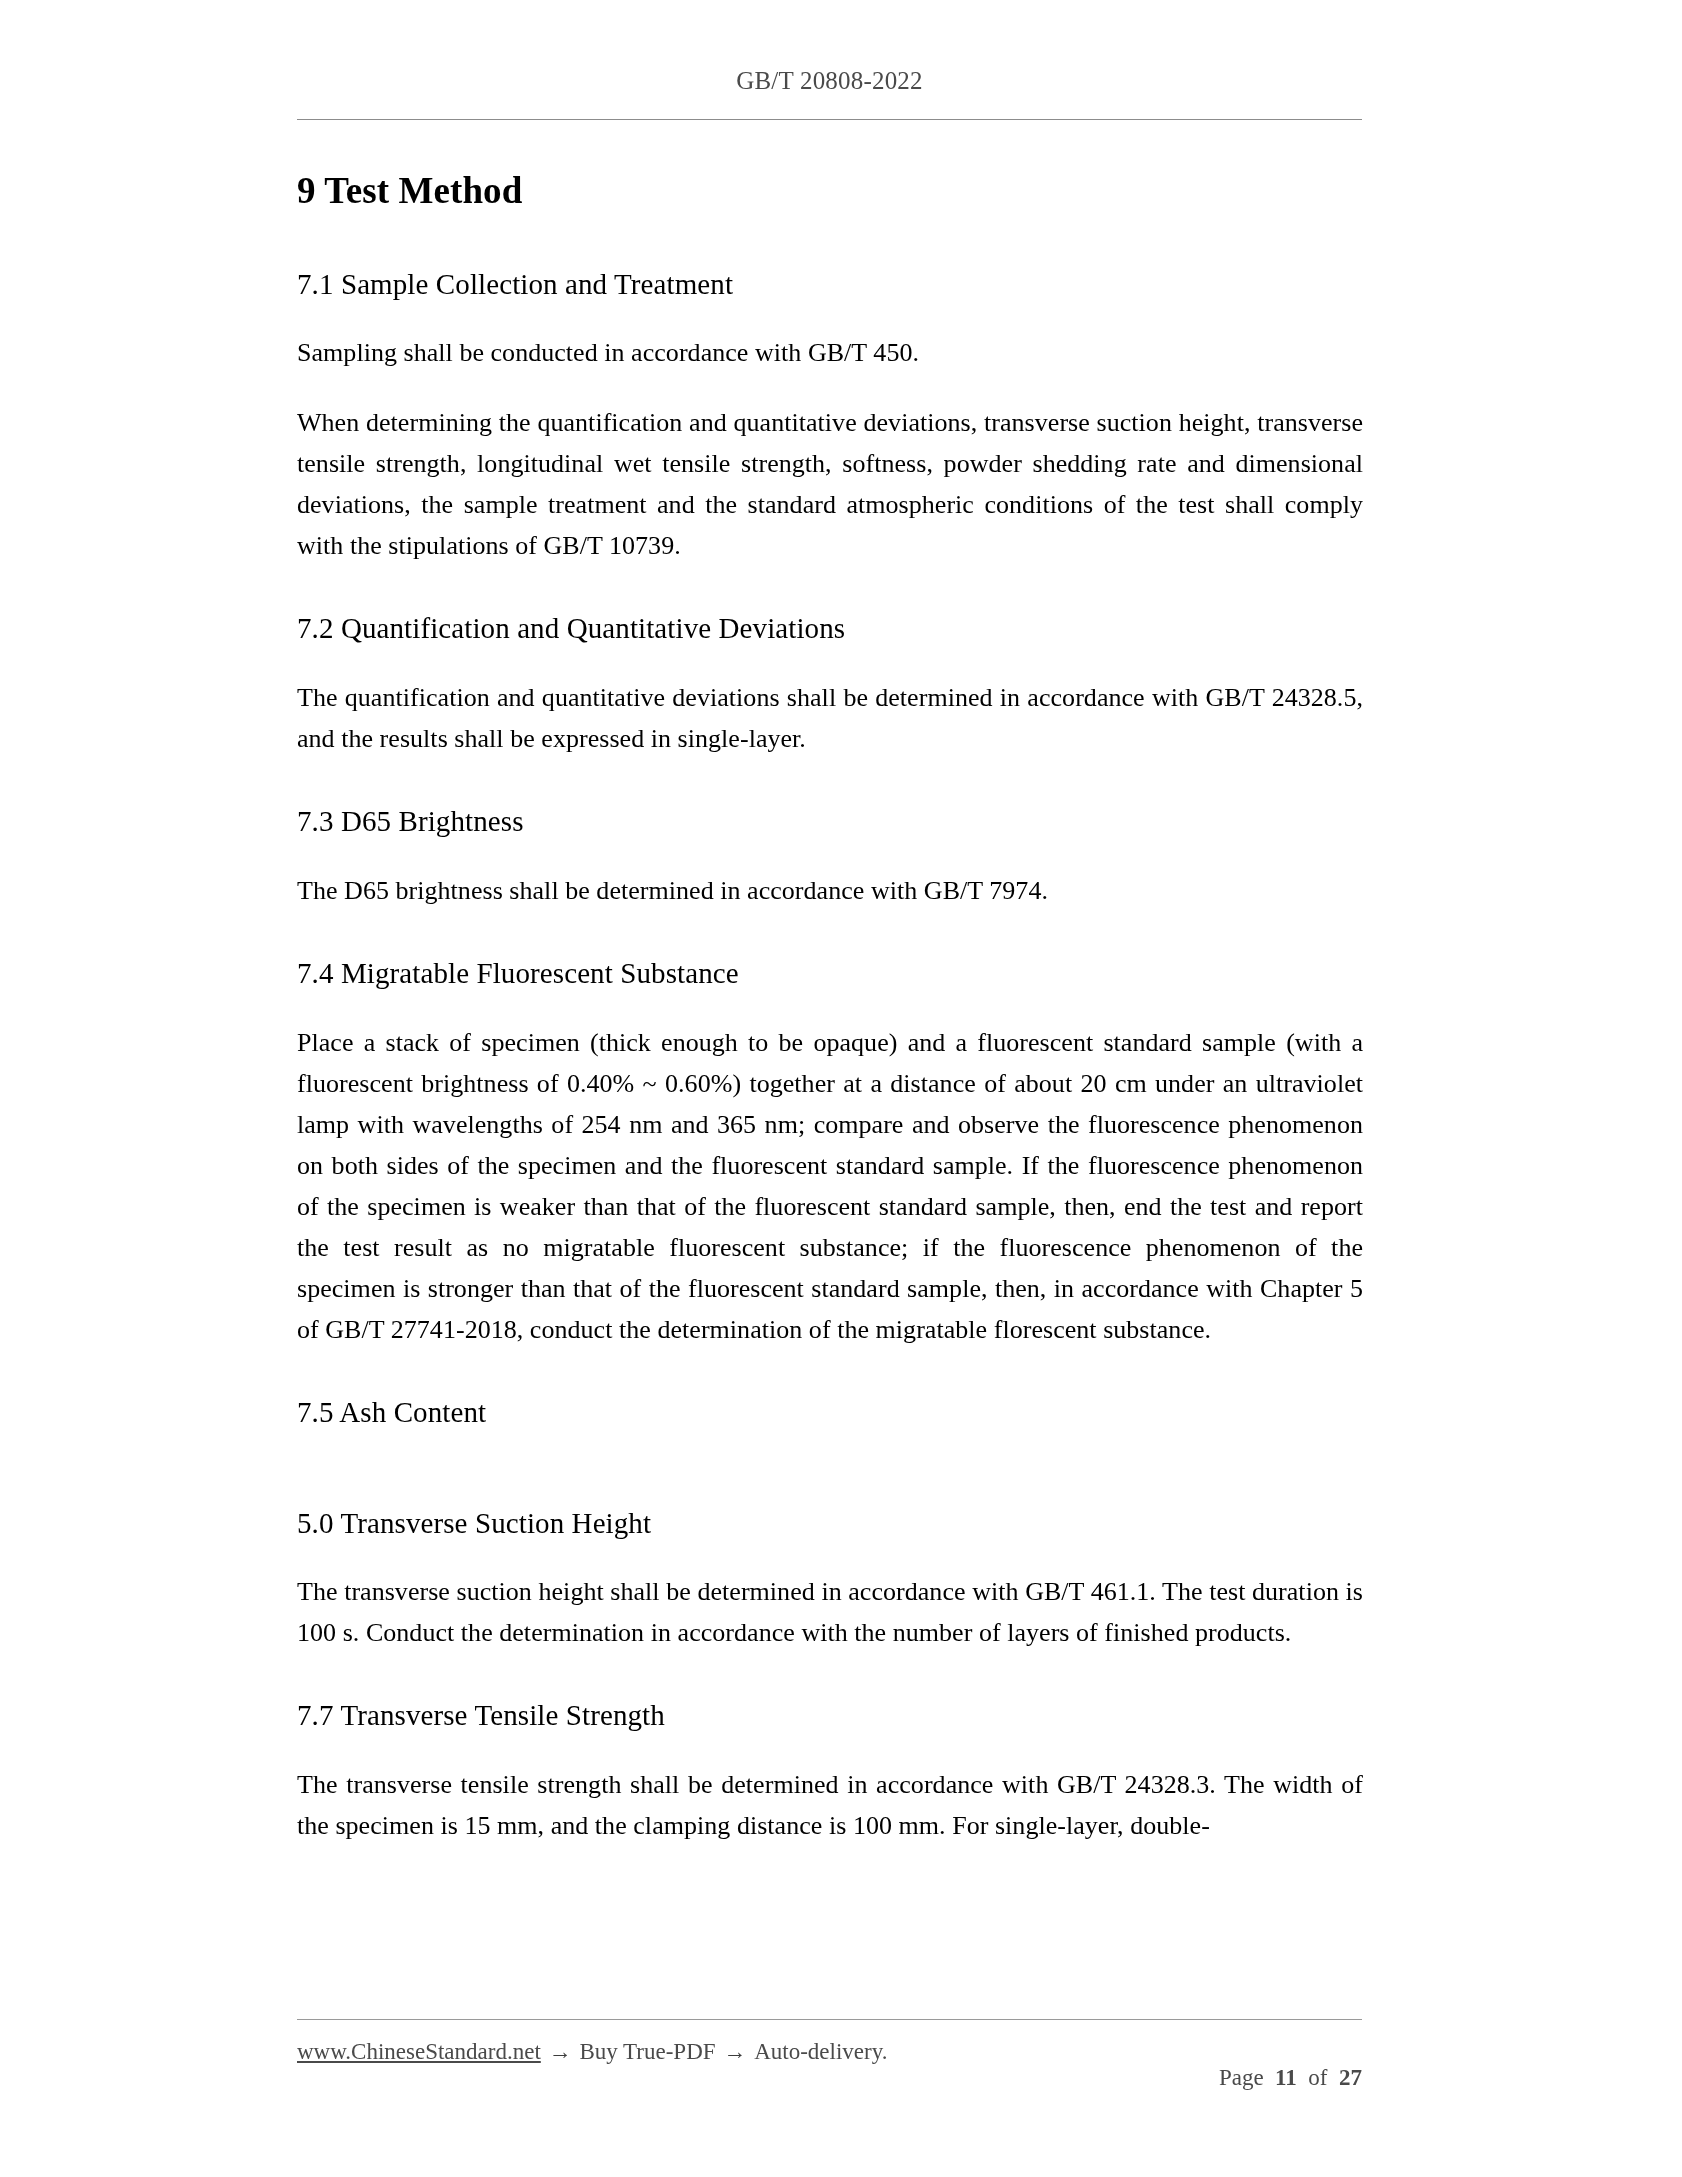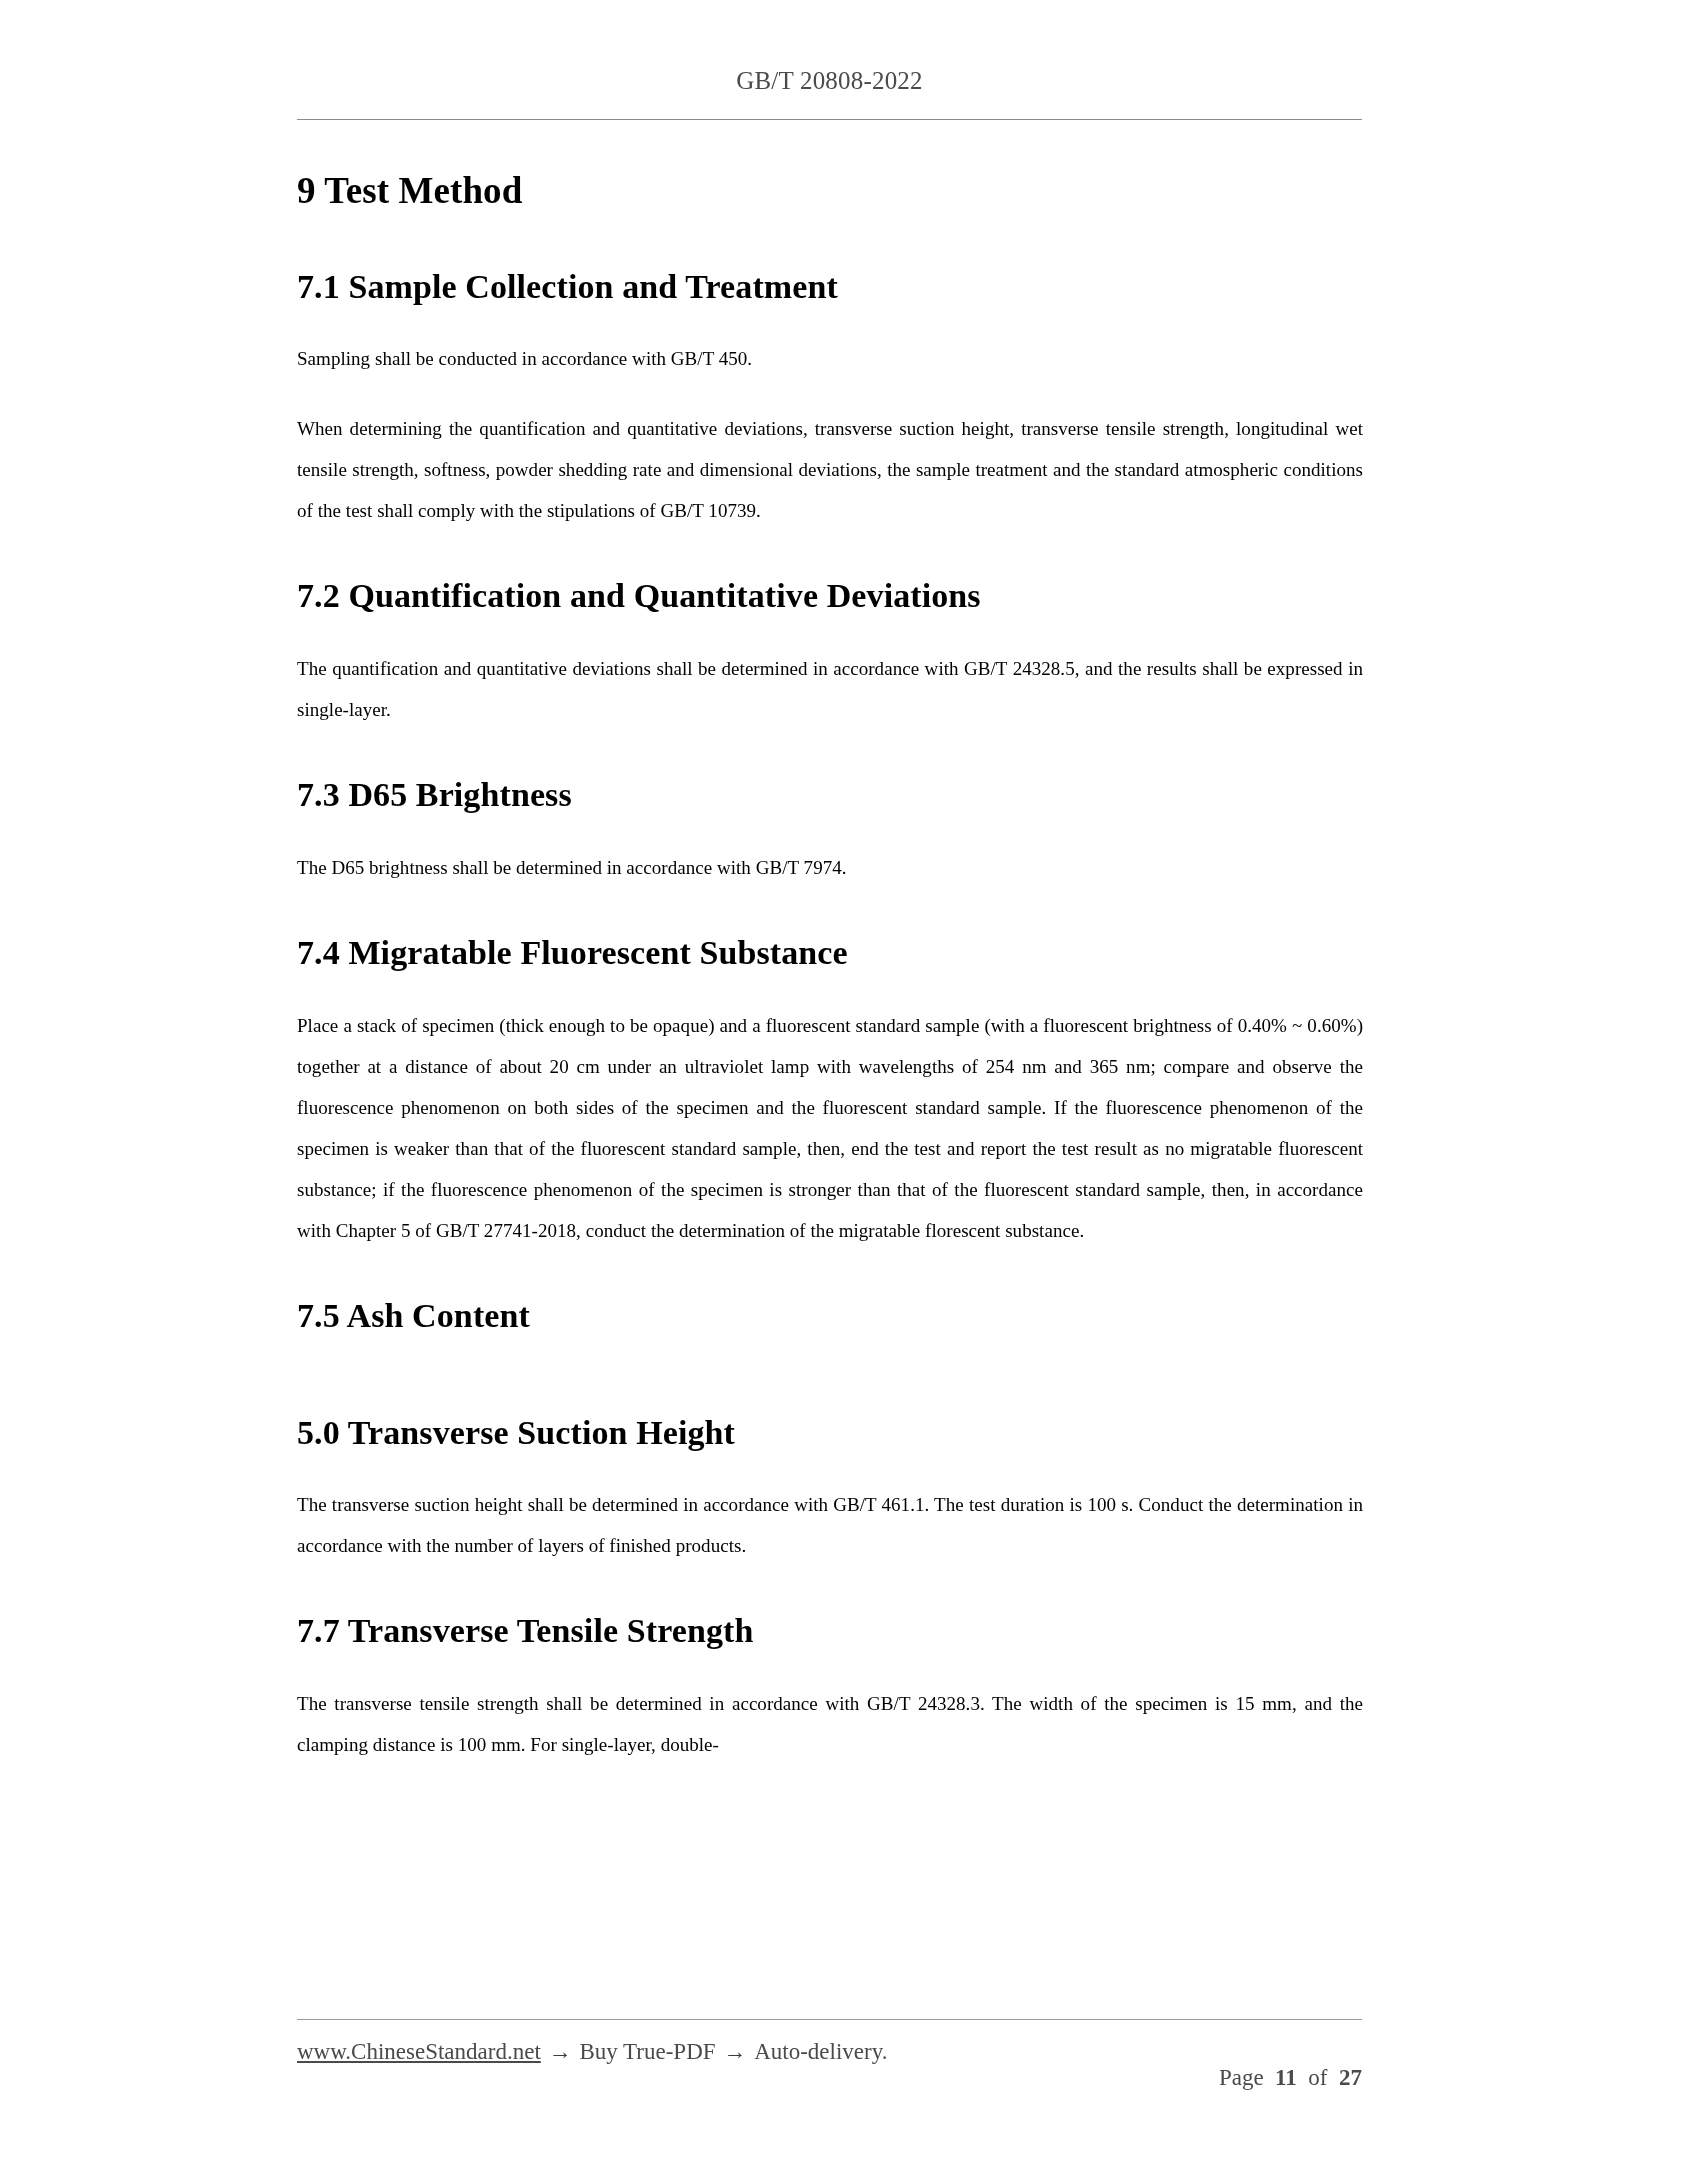--- a/index.html
+++ b/index.html
@@ -60,30 +60,30 @@
   h1.doc-title {
     font-size: 37px;
     font-weight: bold;
     margin: 0 0 0 0;
     padding: 0;
     line-height: 1.18;
     letter-spacing: 0.1px;
   }
 
   h2.sec-head {
-    font-size: 34px;
-    font-weight: bold;
+    font-size: 29px;
+    font-weight: normal;
     margin: 0;
     padding: 0;
     line-height: 1.2;
     letter-spacing: 0.1px;
   }
 
   p.body-text {
-    font-size: 19px;
+    font-size: 26px;
     line-height: 41px;
     margin: 0;
     padding: 0;
     text-align: justify;
     text-justify: inter-word;
     letter-spacing: 0.04px;
   }
   p.body-text.nojust {
     text-align: left;
   }

